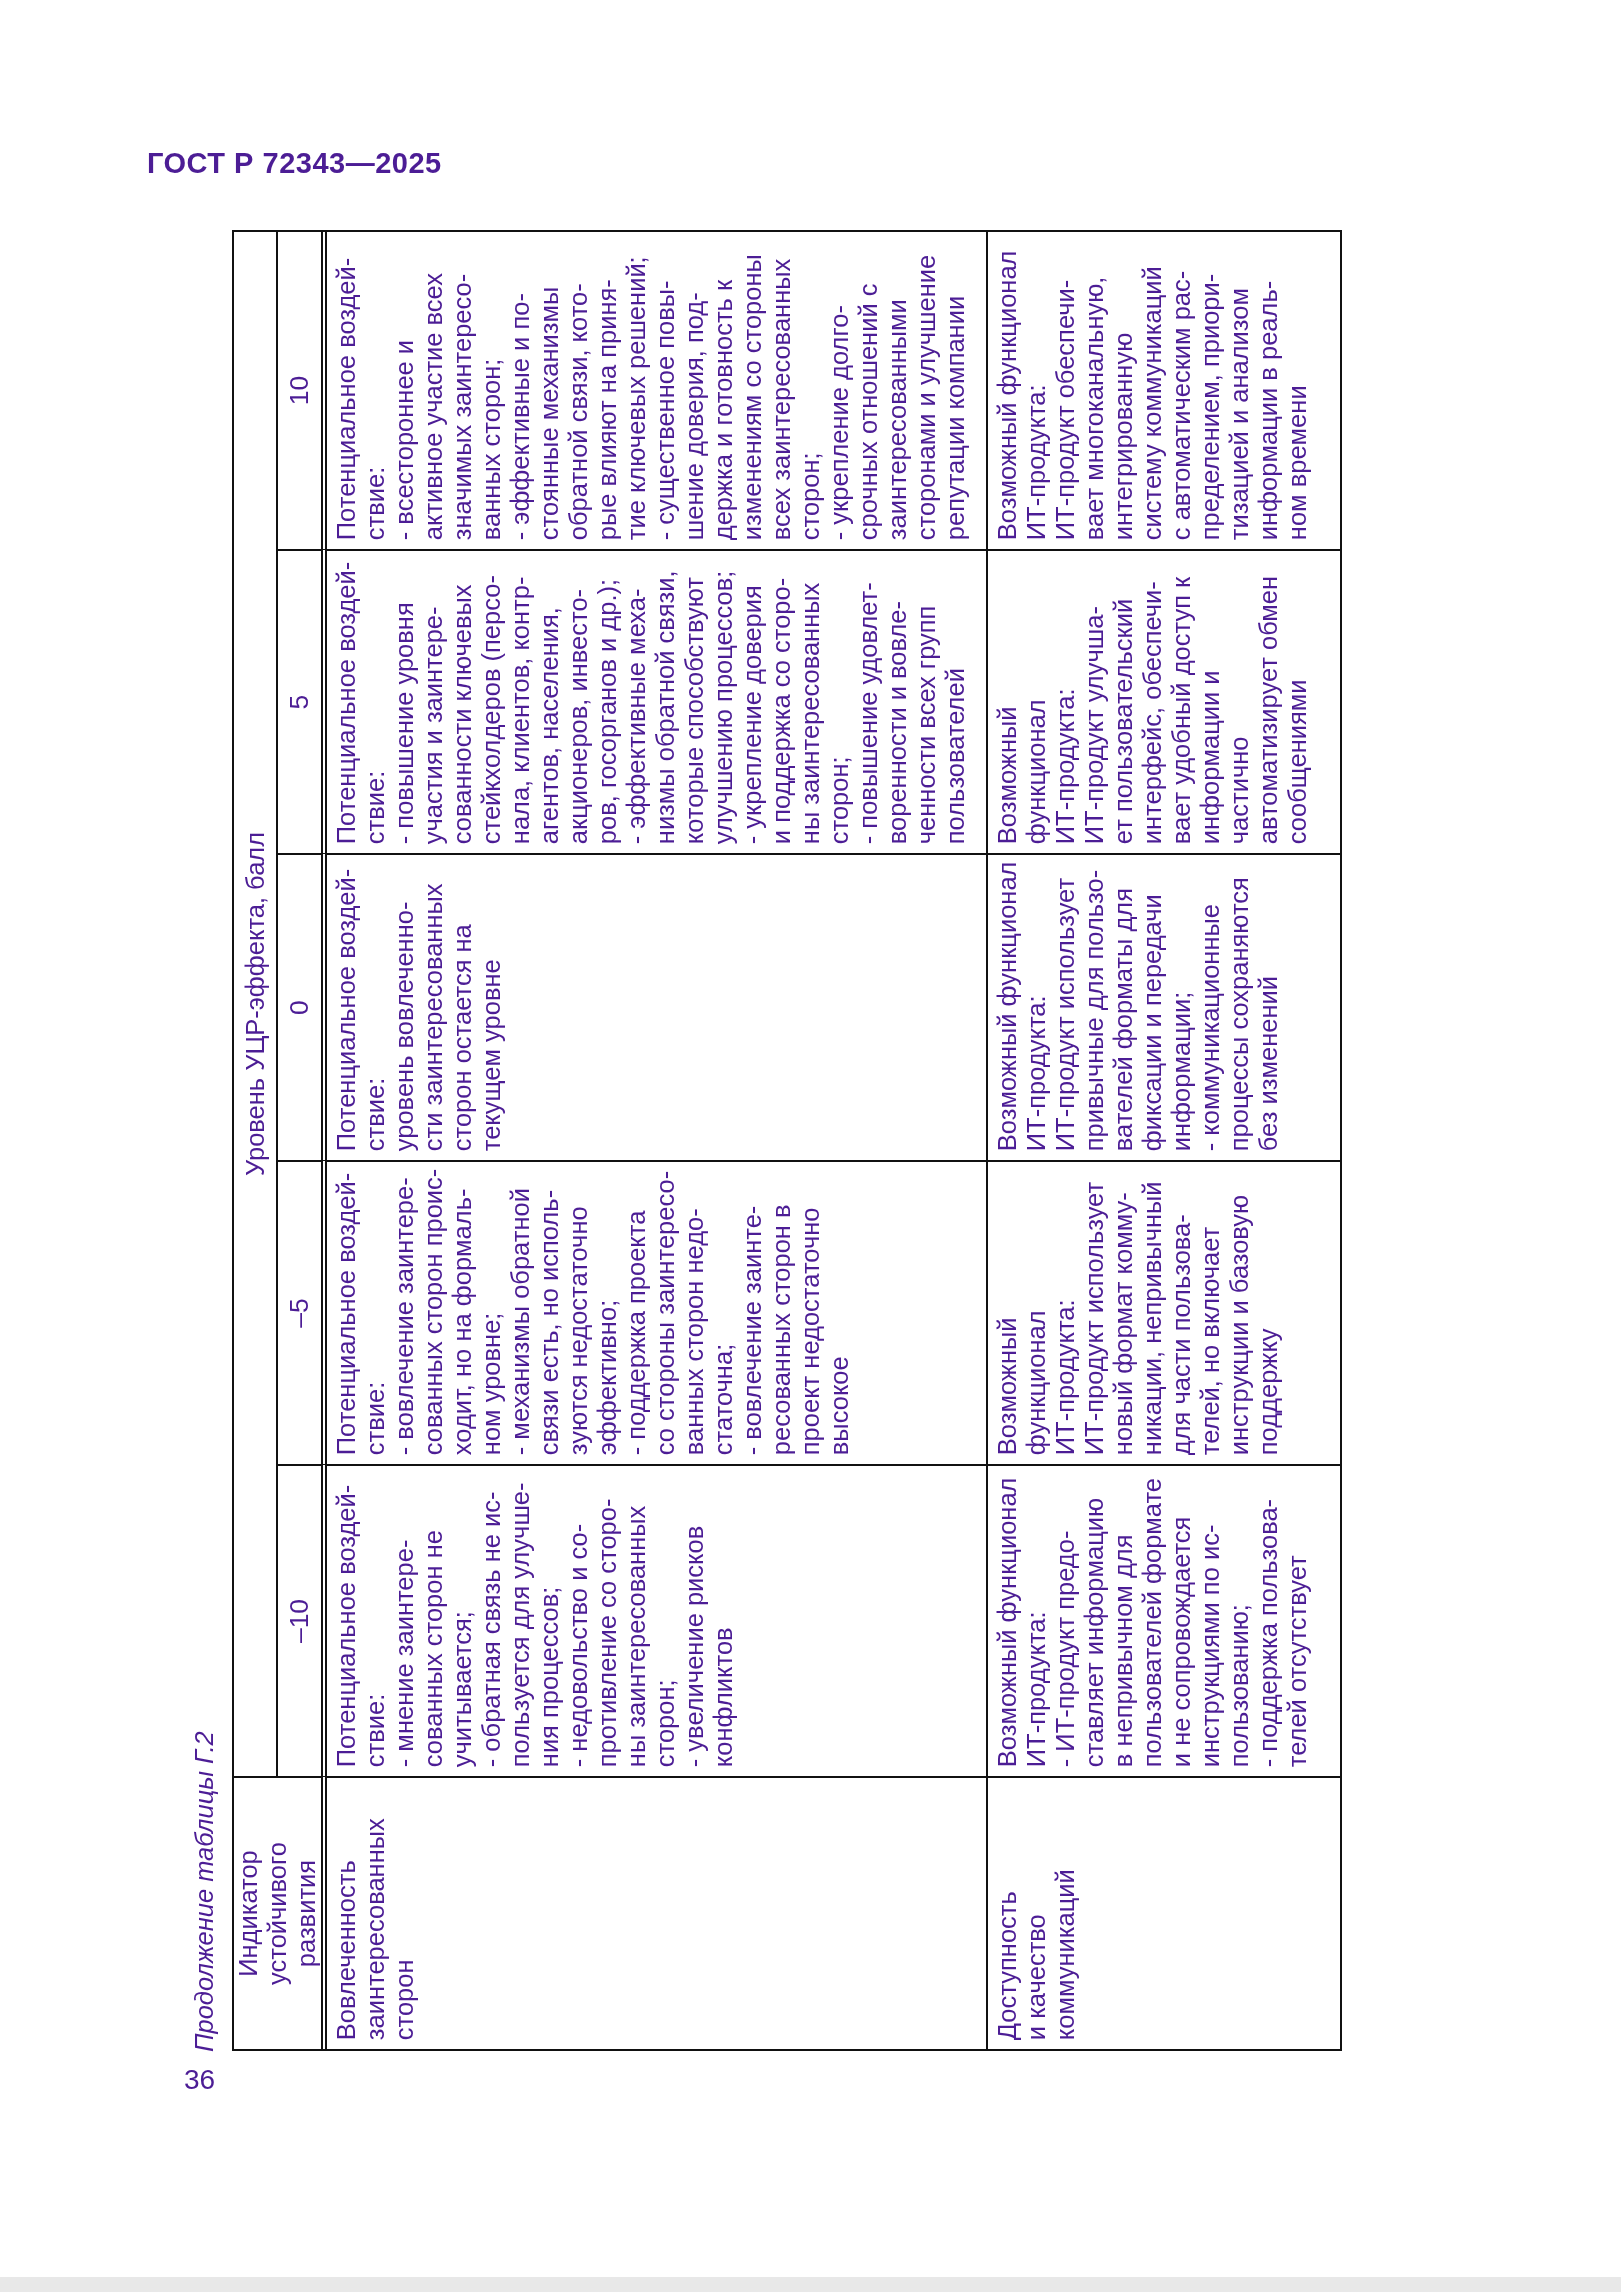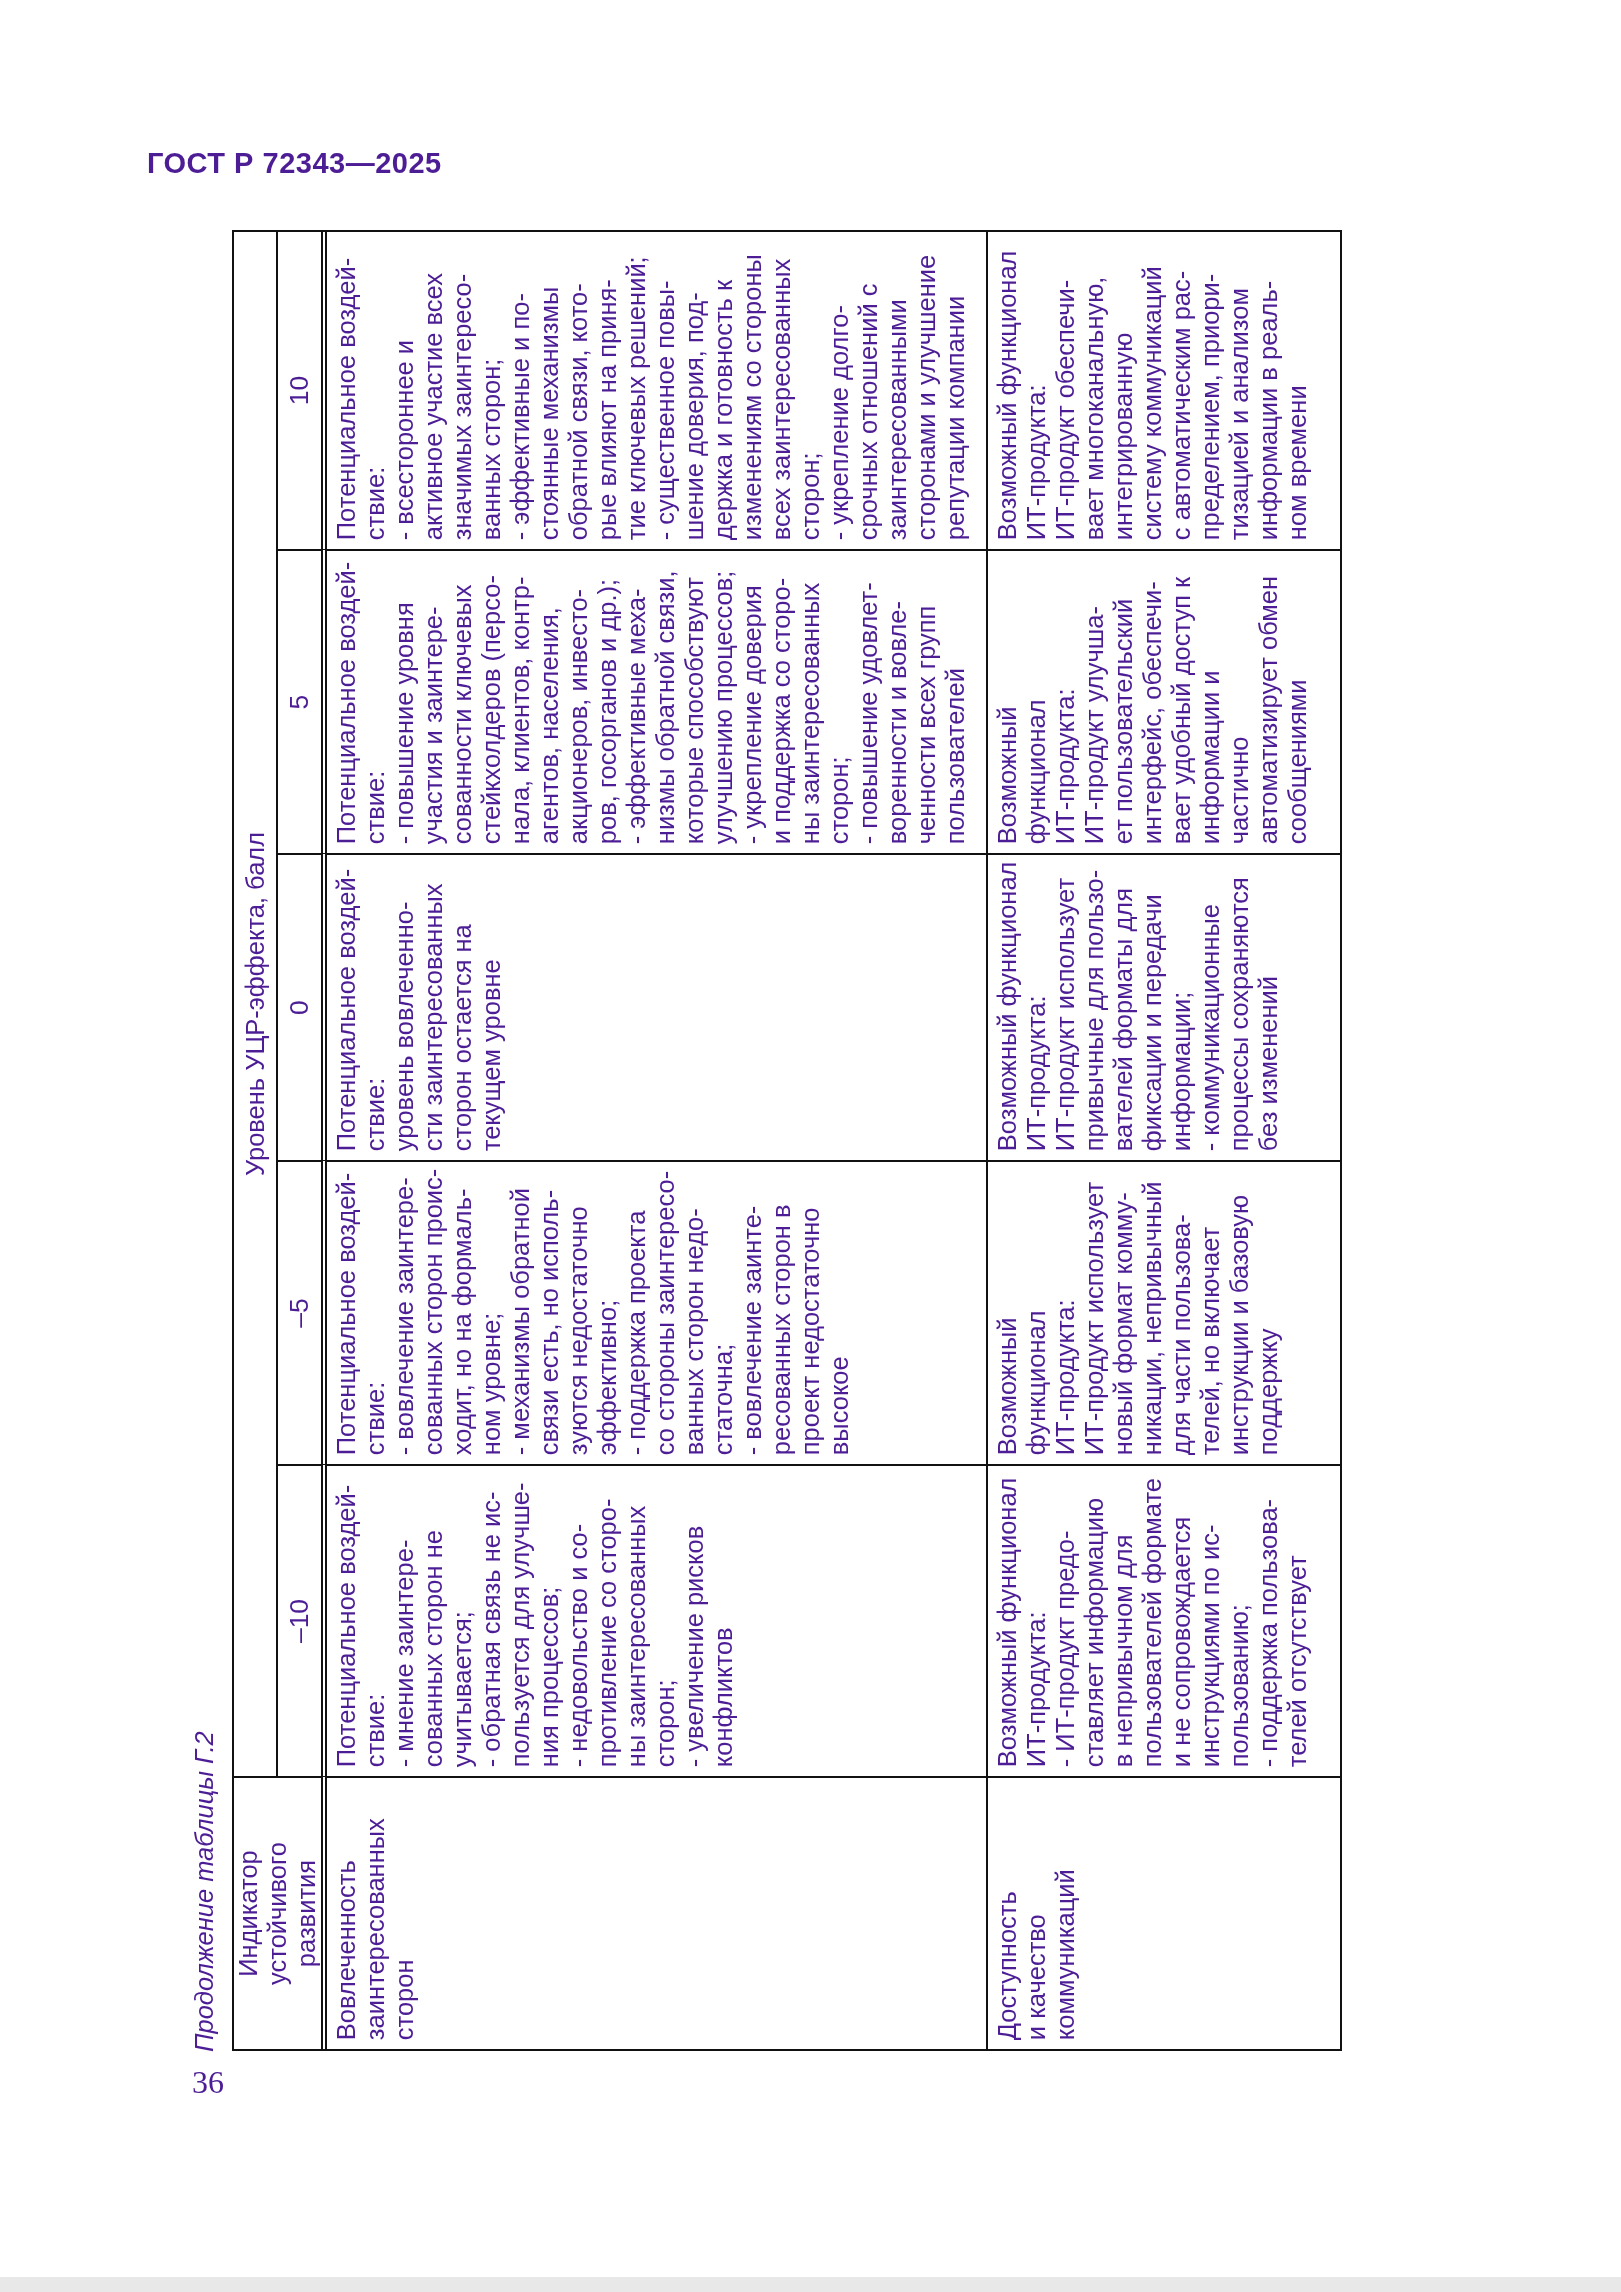--- a/index.html
+++ b/index.html
@@ -15,23 +15,22 @@
     position:absolute; left:147px; top:147px;
     font-size:29px; font-weight:bold; letter-spacing:0.5px;
     white-space:nowrap;
   }
   .table-caption {
     position:absolute; left:190px; top:2052px;
     transform:rotate(-90deg); transform-origin:0 0;
     font-size:25.5px; font-style:italic; white-space:nowrap;
   }
   .page-number {
-    position:absolute; left:192px; top:2064px;
-    font-size:32px;
-    font-family:Liberation Serif, serif;
+    position:absolute; left:184px; top:2064px;
+    font-size:28px;
   }
   
   .rot-table {
     position:absolute; left:232px; top:2051px;
     width:1821px; height:1110px;
     transform:rotate(-90deg); transform-origin:0 0;
     box-sizing:border-box;
     border:2.9px solid #111;
     display:grid;
     grid-template-columns:273px 312px 304px 307px 304px 1fr;

